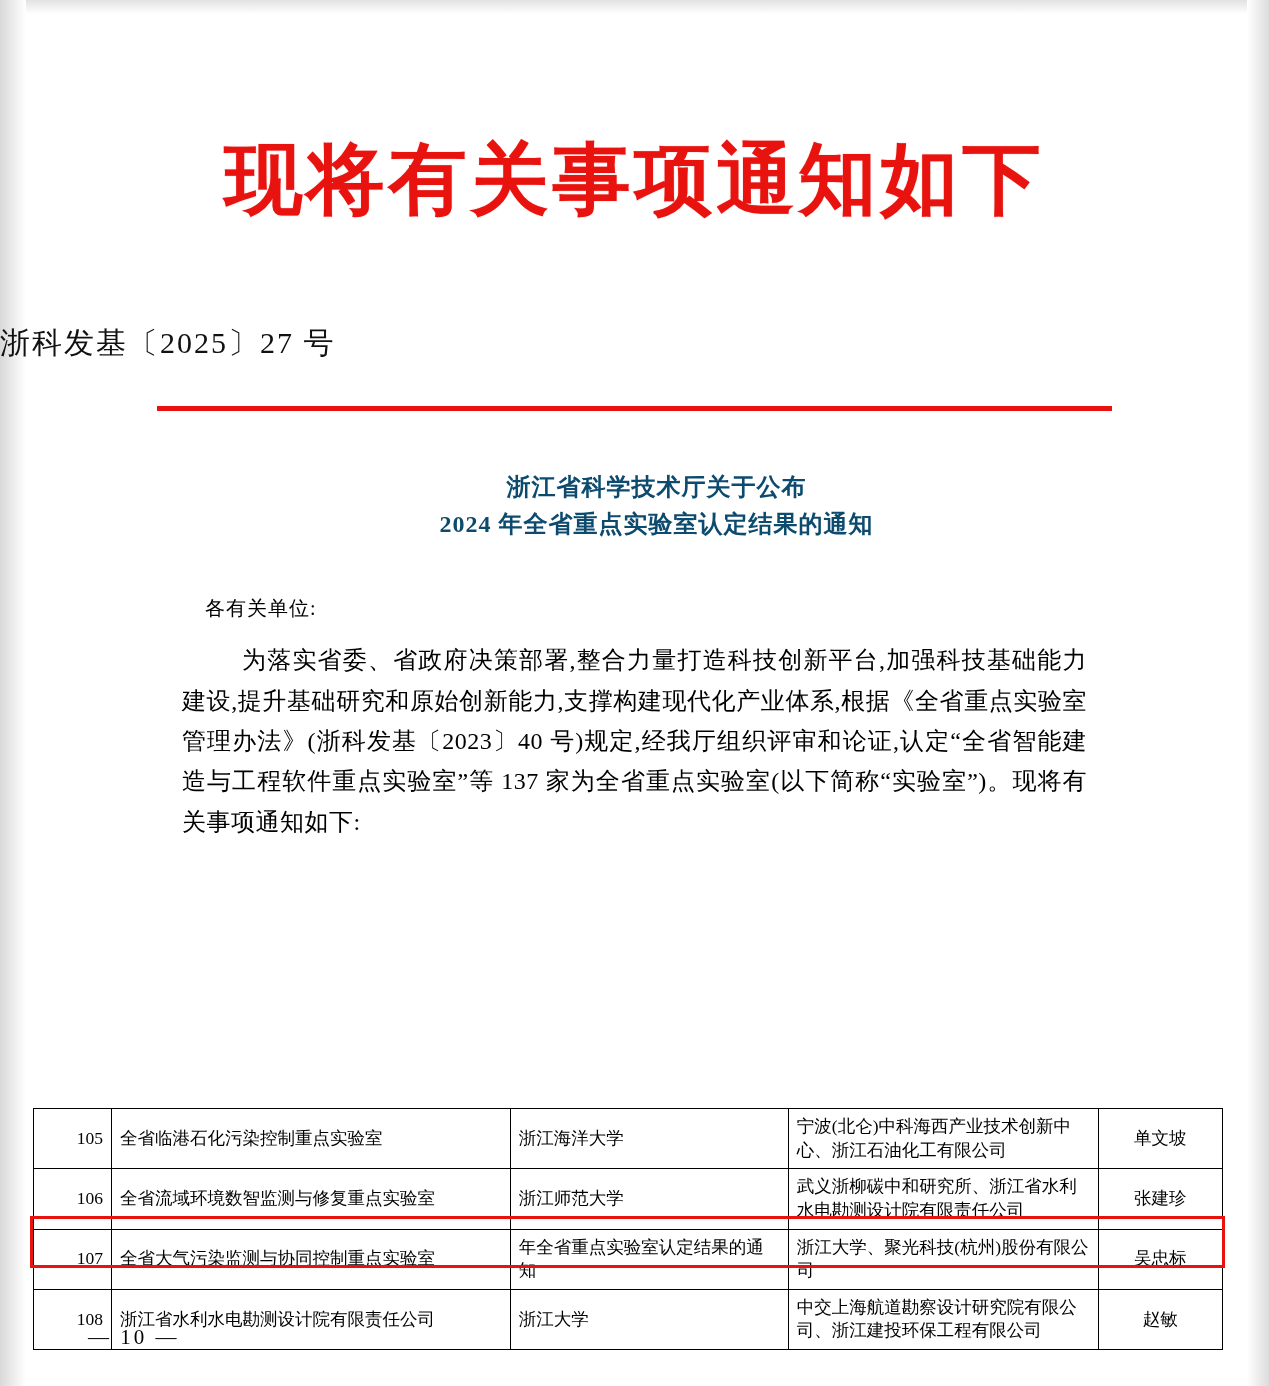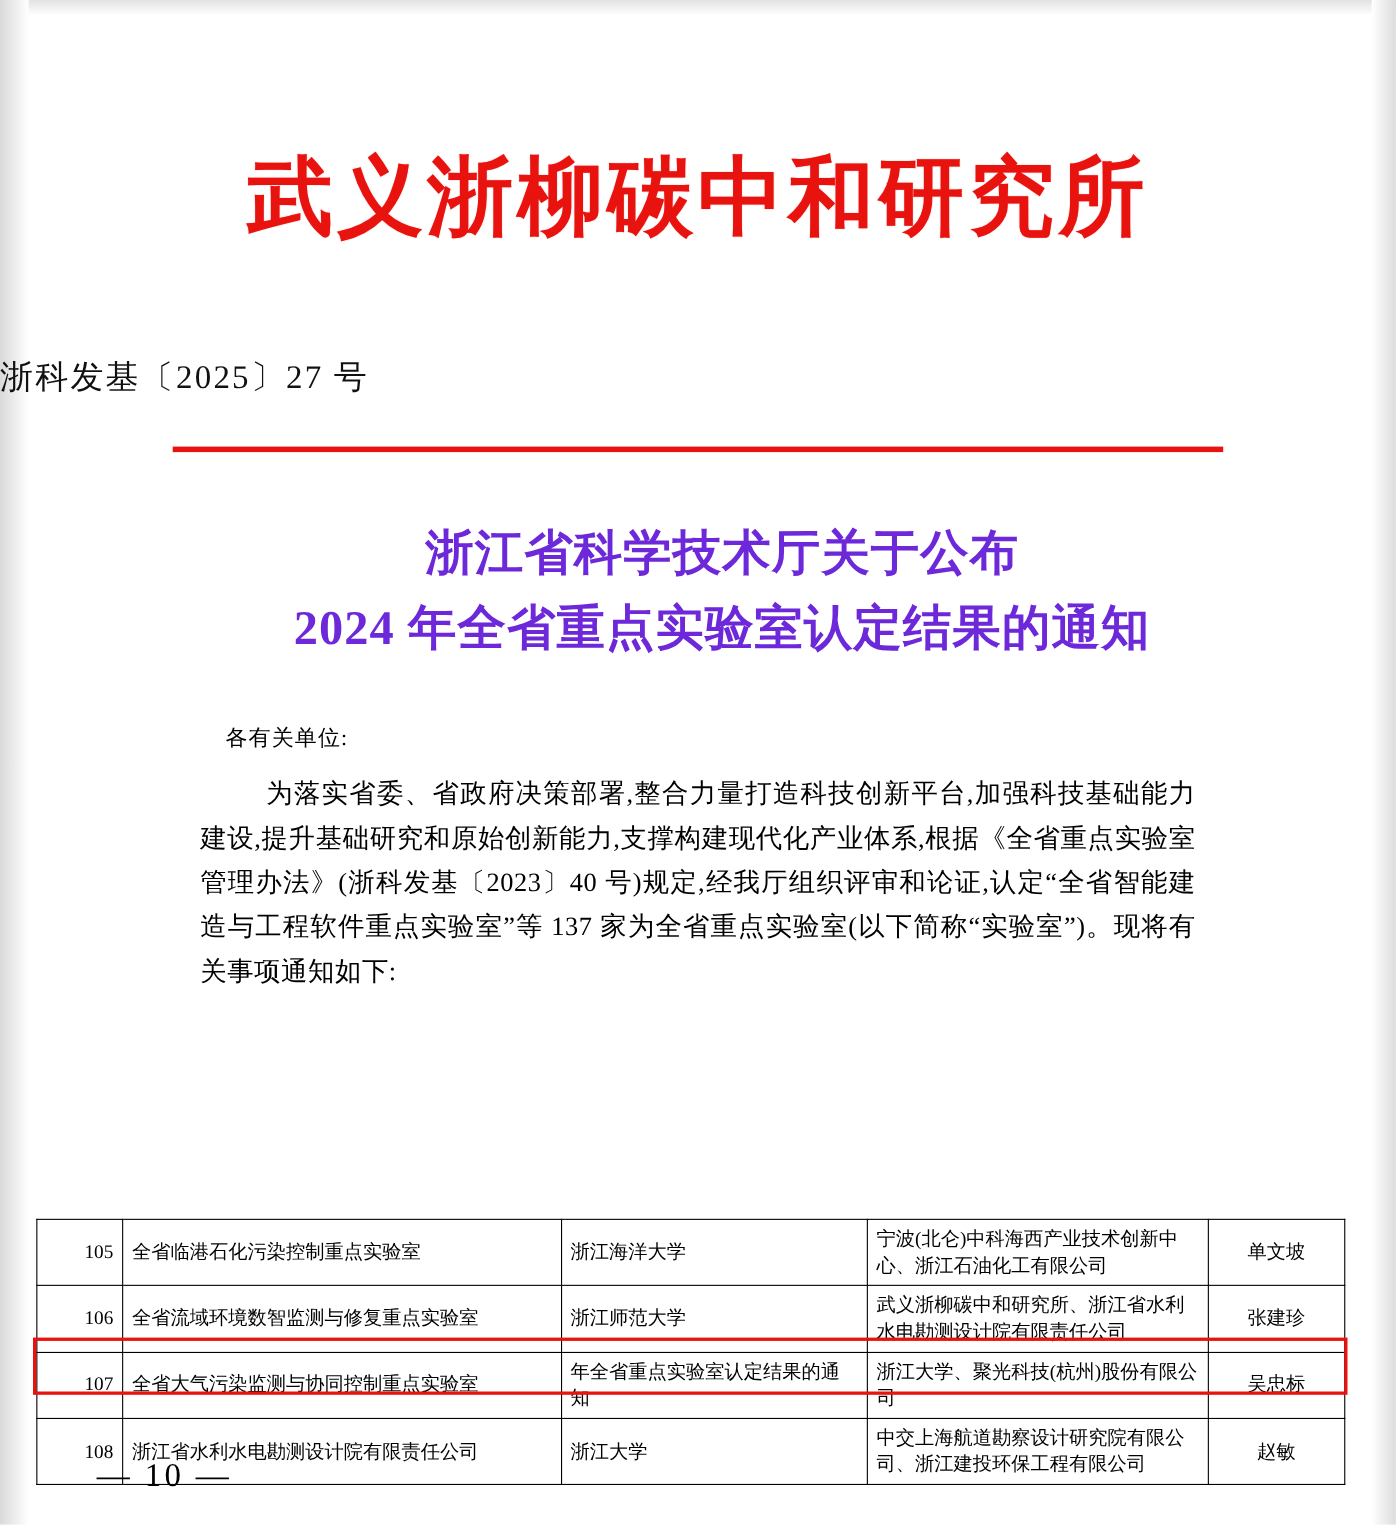--- a/index.html
+++ b/index.html
@@ -68,25 +68,25 @@
   .red-rule {
     width: 955px;
     height: 5px;
     background: #e8120e;
     margin: 42px auto 0 auto;
   }
 
   .heading {
     text-align: center;
     font-weight: bold;
-    font-size: 44px;
+    font-size: 24px;
     line-height: 1.55;
     margin-top: 58px;
     letter-spacing: 1px;
-    color: #6d28d9;
+    color: #0c4a6e;
     margin-left: 44px;
   }
 
   .salutation {
     font-size: 20px;
     margin: 52px 0 0 205px;
     letter-spacing: 1px;
   }
 
   .body-text {
@@ -147,36 +147,36 @@
     height: 52px;
     border: 3px solid #e8120e;
     box-sizing: border-box;
     pointer-events: none;
   }
 
   .page-number {
     position: absolute;
     left: 88px;
     top: 1325px;
-    font-size: 30px;
+    font-size: 21px;
     letter-spacing: 3px;
     text-align: center;
   }
 </style>
 </head>
 <body>
 
 <div class="page">
   <div class="edge-top"></div>
   <div class="edge-left"></div>
   <div class="edge-right"></div>
 
   <div class="content">
 
-    <div class="doc-title">武义浙柳碳中和研究所</div>
+    <div class="doc-title">现将有关事项通知如下</div>
 
     <div class="doc-number">浙科发基〔2025〕27 号</div>
 
     <div class="red-rule"></div>
 
     <div class="heading">
       <div>浙江省科学技术厅关于公布</div>
       <div>2024 年全省重点实验室认定结果的通知</div>
     </div>
 

